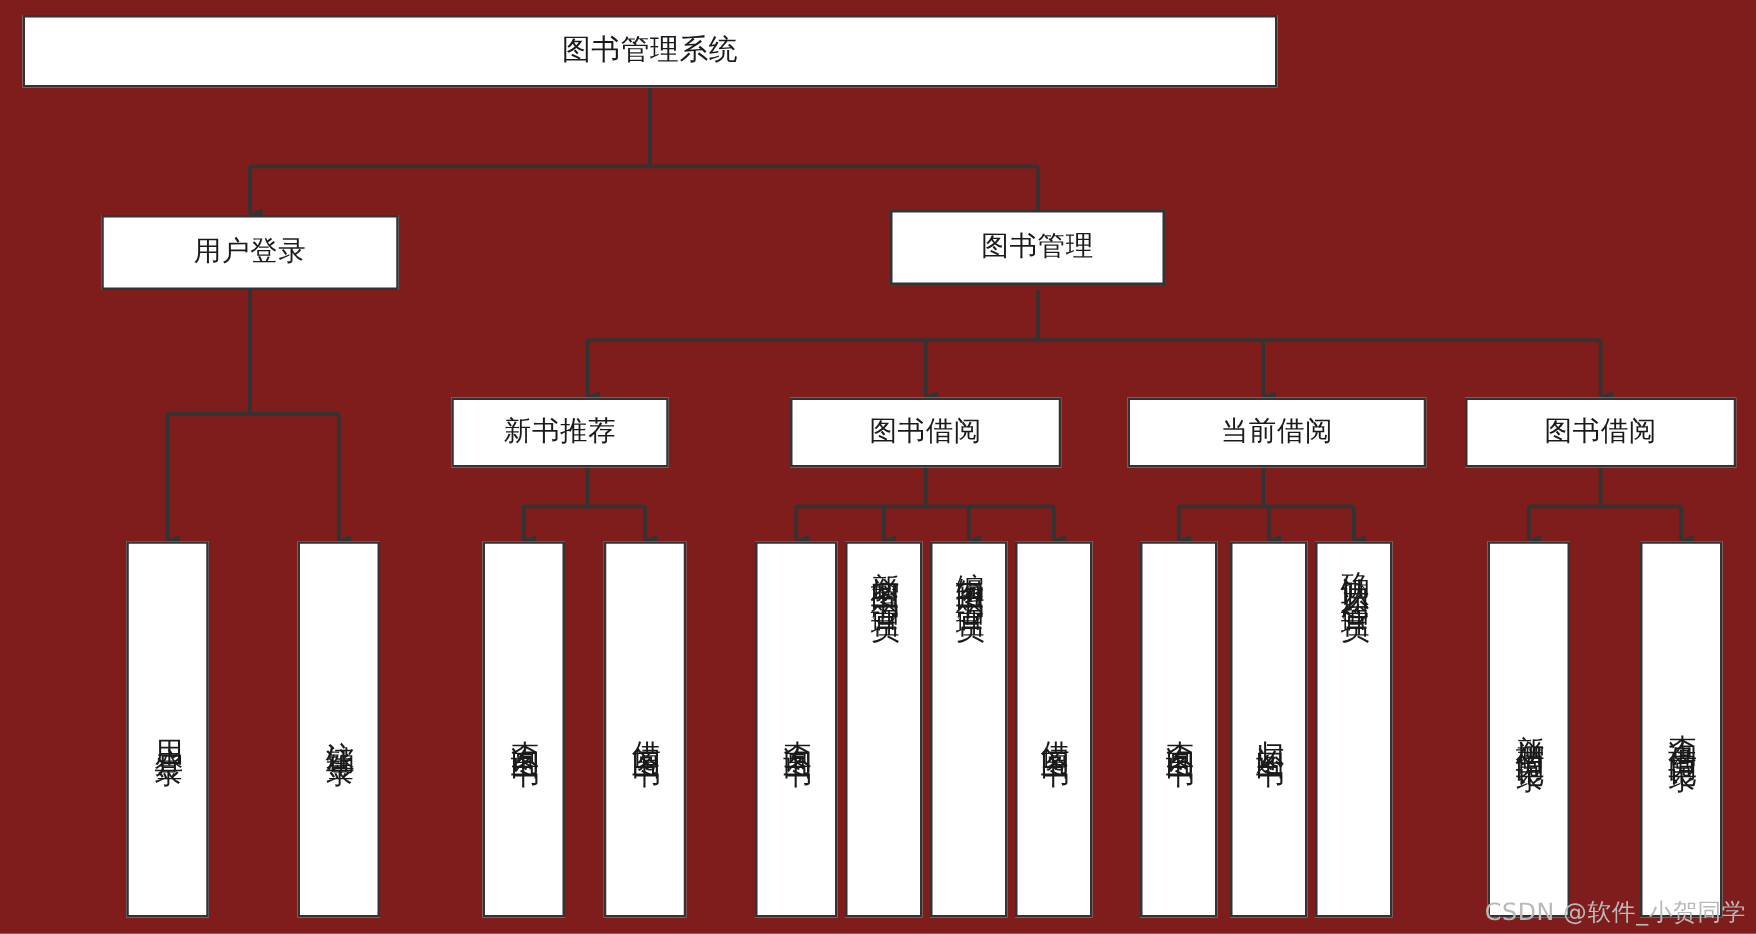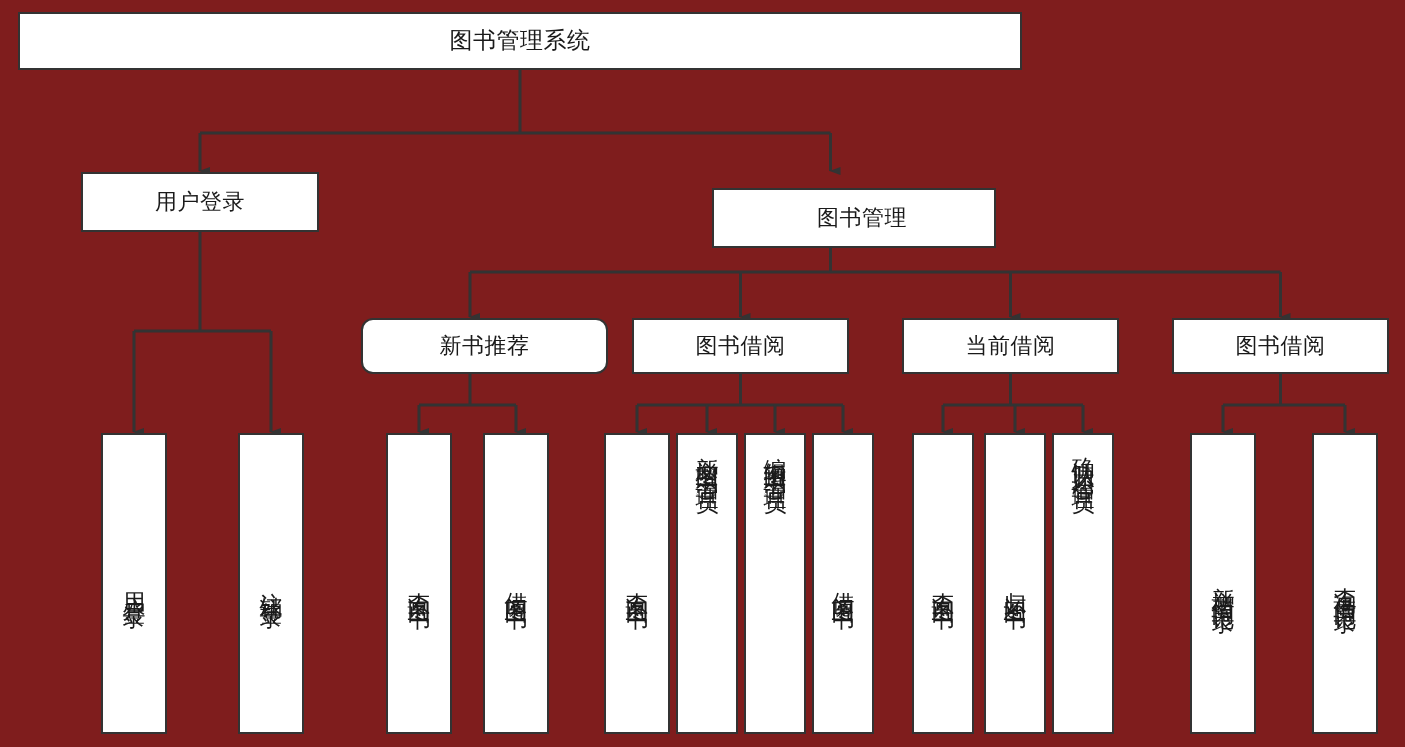--- a/index.html
+++ b/index.html
@@ -127,30 +127,30 @@
       </g>
   </svg>
 
   <div id="nodes-layer">
       <div class="node-box root horizontal " style="left: 18px; top: 12px; width: 1004px; height: 58px;">
         <span class="node-label">图书管理系统</span>
       </div>
       <div class="node-box level2 horizontal " style="left: 81px; top: 172px; width: 238px; height: 60px;">
         <span class="node-label">用户登录</span>
       </div>
-      <div class="node-box level2 horizontal " style="left: 712px; top: 188px; width: 284px; height: 60px; padding-left: 16px;">
+      <div class="node-box level2 horizontal " style="left: 712px; top: 168px; width: 220px; height: 60px; padding-left: 16px;">
         <span class="node-label">图书管理</span>
       </div>
-      <div class="node-box level3 horizontal " style="left: 361px; top: 318px; width: 247px; height: 56px; border-radius: 12px;">
+      <div class="node-box level3 horizontal " style="left: 361px; top: 318px; width: 174px; height: 56px;">
         <span class="node-label">新书推荐</span>
       </div>
       <div class="node-box level3 horizontal " style="left: 632px; top: 318px; width: 217px; height: 56px; align-items: center;">
         <span class="node-label">图书借阅</span>
       </div>
-      <div class="node-box level3 horizontal " style="left: 902px; top: 318px; width: 217px; height: 56px;">
+      <div class="node-box level3 horizontal " style="left: 902px; top: 318px; width: 239px; height: 56px;">
         <span class="node-label">当前借阅</span>
       </div>
       <div class="node-box level3 horizontal " style="left: 1172px; top: 318px; width: 217px; height: 56px;">
         <span class="node-label">图书借阅</span>
       </div>
       <div class="node-box leaf vertical centered" style="left: 101px; top: 433px; width: 66px; height: 301px;">
         <span class="node-label">用户登录</span>
       </div>
       <div class="node-box leaf vertical centered" style="left: 238px; top: 433px; width: 66px; height: 301px;">
         <span class="node-label">注销登录</span>
@@ -183,14 +183,15 @@
         <span class="node-label">确认归还（管理员）</span>
       </div>
       <div class="node-box leaf vertical centered" style="left: 1190px; top: 433px; width: 66px; height: 301px;">
         <span class="node-label">新增借阅记录</span>
       </div>
       <div class="node-box leaf vertical centered" style="left: 1312px; top: 433px; width: 66px; height: 301px;">
         <span class="node-label">查询借阅记录</span>
       </div>
     </div>
 
+  <div class="watermark">CSDN @软件_小贺同学</div>
 
 </div>
 
 </body></html>

